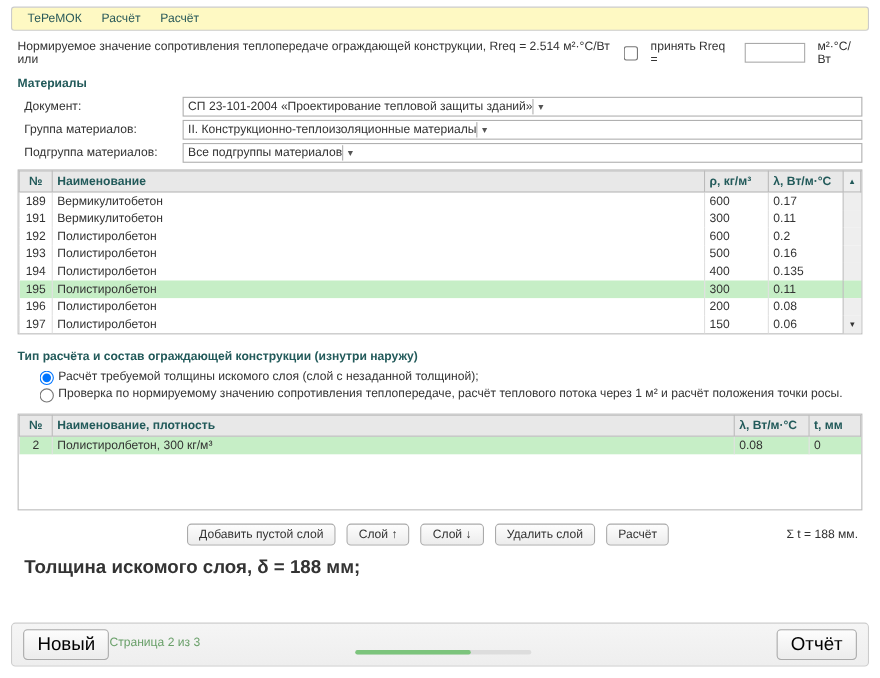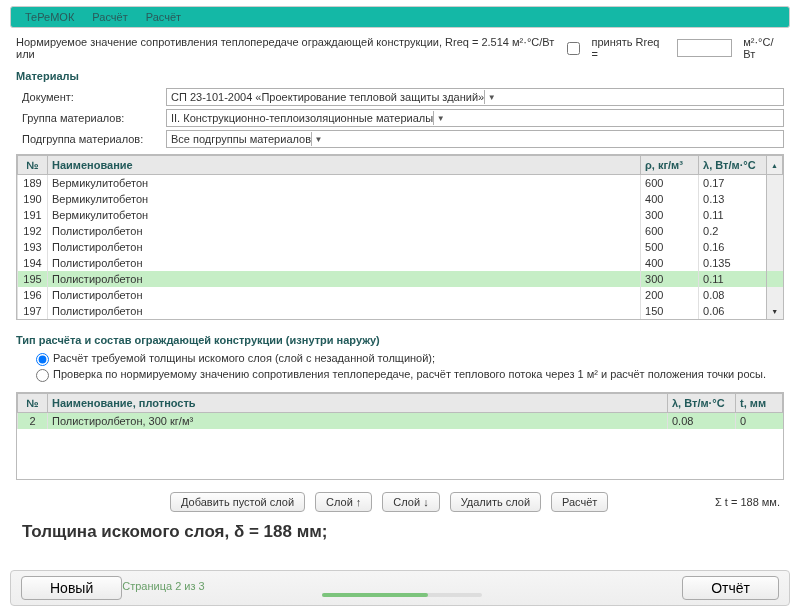--- a/index.html
+++ b/index.html
@@ -12,21 +12,21 @@
     height: 616px;
     overflow: hidden;
   }
   .menubar {
     display: flex;
     gap: 18px;
     padding: 4px 14px;
     border: 1px solid #ccc;
     border-radius: 3px;
     margin: 6px 10px 8px 10px;
-    background: #14b8a6;
+    background: #fef9c3;
     color: #2a5a5a;
   }
   .content {
     padding: 0 16px;
   }
   .rreq-line {
     display: flex;
     align-items: center;
     gap: 11px;
     font-size: 11px;
@@ -171,22 +171,22 @@
     border-radius: 4px;
     background: linear-gradient(#f5f5f5,#eee);
     padding: 5px 10px;
     display: flex;
     align-items: center;
   }
   .btn-footer {
     border: 1px solid #aaa;
     background: linear-gradient(#fdfdfd,#ececec);
     border-radius: 4px;
-    padding: 3px 28px;
-    font-size: 14px;
+    padding: 3px 12px;
+    font-size: 17px;
     cursor: pointer;
   }
   .page-ind {
     flex: 1;
     text-align: left;
     font-size: 11px;
     color: #6aa06a;
   }
   .progress {
     width: 160px;
@@ -260,27 +260,20 @@
               <span class="scroll-arrow">▲</span>
             </th>
         </tr>
       </thead>
       <tbody id="t1-body">
           <tr>
             <td class="col-num">189</td>
             <td>Вермикулитобетон</td>
             <td class="col-rho">600</td>
             <td class="col-lambda">0.17</td>
-            <td class="scroll-col"></td>
-          </tr>
-          <tr>
-            <td class="col-num">190</td>
-            <td>Вермикулитобетон</td>
-            <td class="col-rho">400</td>
-            <td class="col-lambda">0.13</td>
             <td class="scroll-col"></td>
           </tr>
           <tr>
             <td class="col-num">191</td>
             <td>Вермикулитобетон</td>
             <td class="col-rho">300</td>
             <td class="col-lambda">0.11</td>
             <td class="scroll-col"></td>
           </tr>
           <tr>

